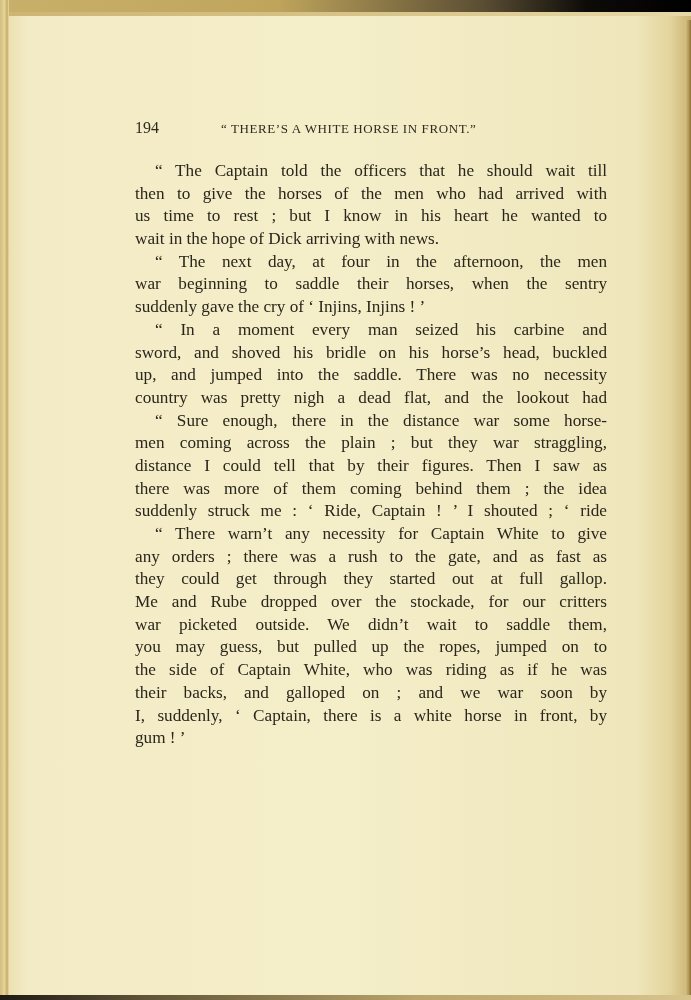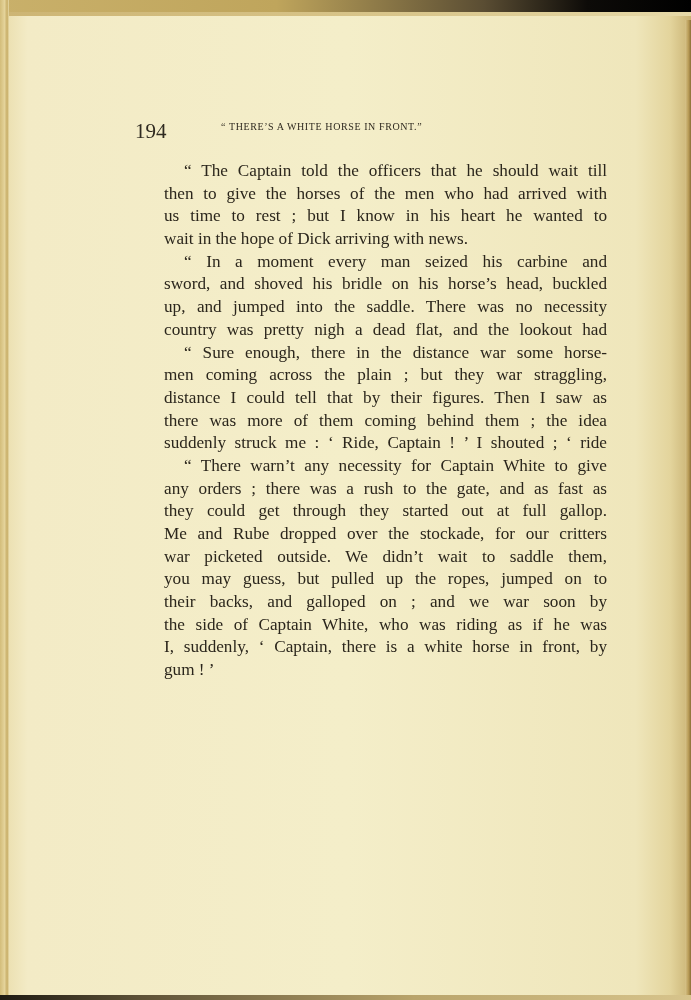--- a/index.html
+++ b/index.html
@@ -30,34 +30,33 @@
   }
   .bottom-edge {
     position: absolute; left: 0; bottom: 0; width: 691px; height: 5px;
     background: linear-gradient(90deg, #1e1a12 0%, #5d5137 20%, #b9a46b 60%, #d7c48c 100%);
   }
   .running-head {
     position: absolute; left: 135px; top: 119px; width: 480px; height: 24px;
     color: #2f2a20;
   }
   .page-number {
-    position: absolute; left: 0; top: 0; font-size: 21px;
+    position: absolute; left: 0; top: 0; font-size: 16px;
   }
   .running-title {
     position: absolute; left: 86px; top: 2px;
-    font-size: 10px; letter-spacing: 0.6px; font-variant: small-caps;
+    font-size: 13px; letter-spacing: 0.6px; font-variant: small-caps;
   }
   .body-text {
     position: absolute; left: 135px; top: 160px; width: 472px;
     color: #2b261c; font-size: 17.2px; line-height: 22.7px;
   }
   .line {
     display: block; white-space: nowrap; text-align: justify; text-align-last: justify;
     height: 22.7px;
-    margin-left: 29px;
   }
   .line.last { text-align-last: left; }
   .line.indent { padding-left: 20px; }
 </style>
 </head>
 <body>
 
 <div class="page">
   <div class="top-shadow"></div>
   <div class="top-edge"></div>
@@ -71,38 +70,43 @@
   </div>
 
   <div class="body-text" id="body-text">
       <div>
         <span class="line indent">“ The Captain told the officers that he should wait till</span>
         <span class="line">then to give the horses of the men who had arrived with</span>
         <span class="line">us time to rest ; but I know in his heart he wanted to</span>
         <span class="line last">wait in the hope of Dick arriving with news.</span>
       </div>
       <div>
+        <span class="line indent">“ The next day, at four in the afternoon, the men</span>
+        <span class="line">war beginning to saddle their horses, when the sentry</span>
+        <span class="line last">suddenly gave the cry of ‘ Injins, Injins ! ’</span>
+      </div>
+      <div>
         <span class="line indent">“ In a moment every man seized his carbine and</span>
         <span class="line">sword, and shoved his bridle on his horse’s head, buckled</span>
         <span class="line">up, and jumped into the saddle. There was no necessity</span>
         <span class="line">country was pretty nigh a dead flat, and the lookout had</span>
       </div>
       <div>
         <span class="line indent">“ Sure enough, there in the distance war some horse-</span>
         <span class="line">men coming across the plain ; but they war straggling,</span>
         <span class="line">distance I could tell that by their figures. Then I saw as</span>
         <span class="line">there was more of them coming behind them ; the idea</span>
         <span class="line">suddenly struck me : ‘ Ride, Captain ! ’ I shouted ; ‘ ride</span>
       </div>
       <div>
         <span class="line indent">“ There warn’t any necessity for Captain White to give</span>
         <span class="line">any orders ; there was a rush to the gate, and as fast as</span>
         <span class="line">they could get through they started out at full gallop.</span>
         <span class="line">Me and Rube dropped over the stockade, for our critters</span>
         <span class="line">war picketed outside. We didn’t wait to saddle them,</span>
         <span class="line">you may guess, but pulled up the ropes, jumped on to</span>
+        <span class="line">the side of Captain White, who was riding as if he was</span>
         <span class="line">their backs, and galloped on ; and we war soon by</span>
-        <span class="line">the side of Captain White, who was riding as if he was</span>
         <span class="line">I, suddenly, ‘ Captain, there is a white horse in front, by</span>
         <span class="line last">gum ! ’</span>
       </div>
     </div>
 </div>
 
 </body></html>

